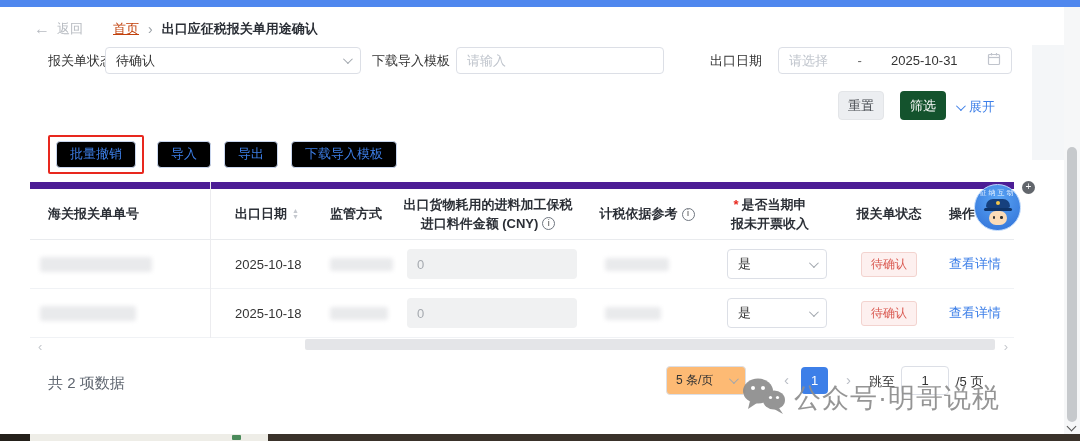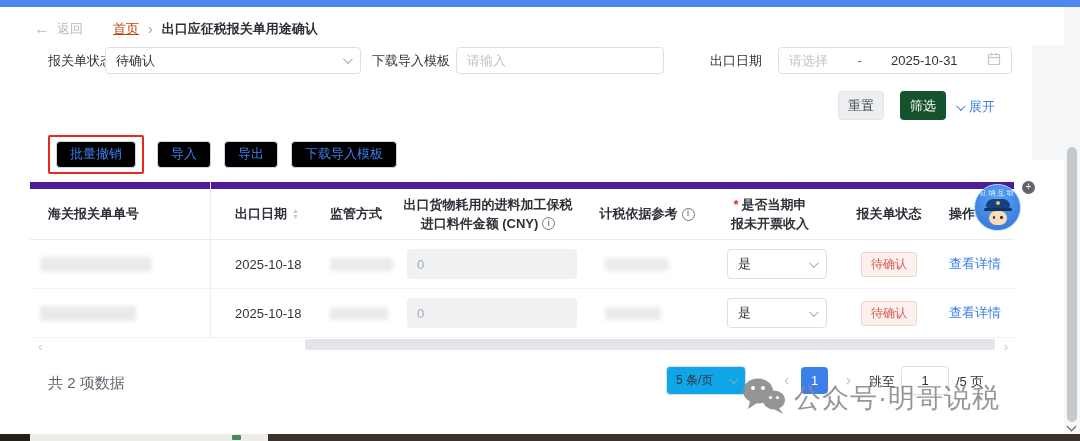--- a/index.html
+++ b/index.html
@@ -76,21 +76,21 @@
   
   .hscroll { position:absolute; left:30px; top:338px; width:984px; height:14px; z-index:2; }
   .hs-left { position:absolute; left:8px; top:1px; color:#c6c9ce; font-size:13px; }
   .hs-right { position:absolute; right:6px; top:1px; color:#c6c9ce; font-size:13px; }
   .hs-thumb { position:absolute; left:275px; top:1px; width:690px; height:11px; background:#e4e5e8; border-radius:2px; }
 
   
   .total { position:absolute; left:48px; top:374px; font-size:15px; color:#5f6670; z-index:2;}
   .pagesize { position:absolute; left:666px; top:366px; width:80px; height:29px; border:1px solid #dcdfe6;
               border-radius:4px; display:flex; align-items:center; justify-content:space-between; padding:0 9px;
-              font-size:12px; color:#333; z-index:2; background:#0ea5e9;}
+              font-size:12px; color:#333; z-index:2; background:#fdba74;}
   .pg-prev { position:absolute; left:784px; top:371px; color:#b9bdc5; font-size:15px; z-index:2;}
   .pg-current { position:absolute; left:801px; top:367px; width:27px; height:27px; background:#3d7fe8; color:#fff;
                 border-radius:4px; display:flex; align-items:center; justify-content:center; font-size:13px; z-index:2;}
   .pg-next { position:absolute; left:846px; top:371px; color:#b9bdc5; font-size:15px; z-index:2;}
   .jump-label { position:absolute; left:869px; top:373px; font-size:13px; color:#333; z-index:2;}
   .jump-input { position:absolute; left:901px; top:366px; width:48px; height:29px; border:1px solid #dcdfe6;
                 border-radius:4px; text-align:center; font-size:13px; color:#333; z-index:2; background:#fff;}
   .pages-suffix { position:absolute; left:956px; top:373px; font-size:13px; color:#333; z-index:2;}
 
   

